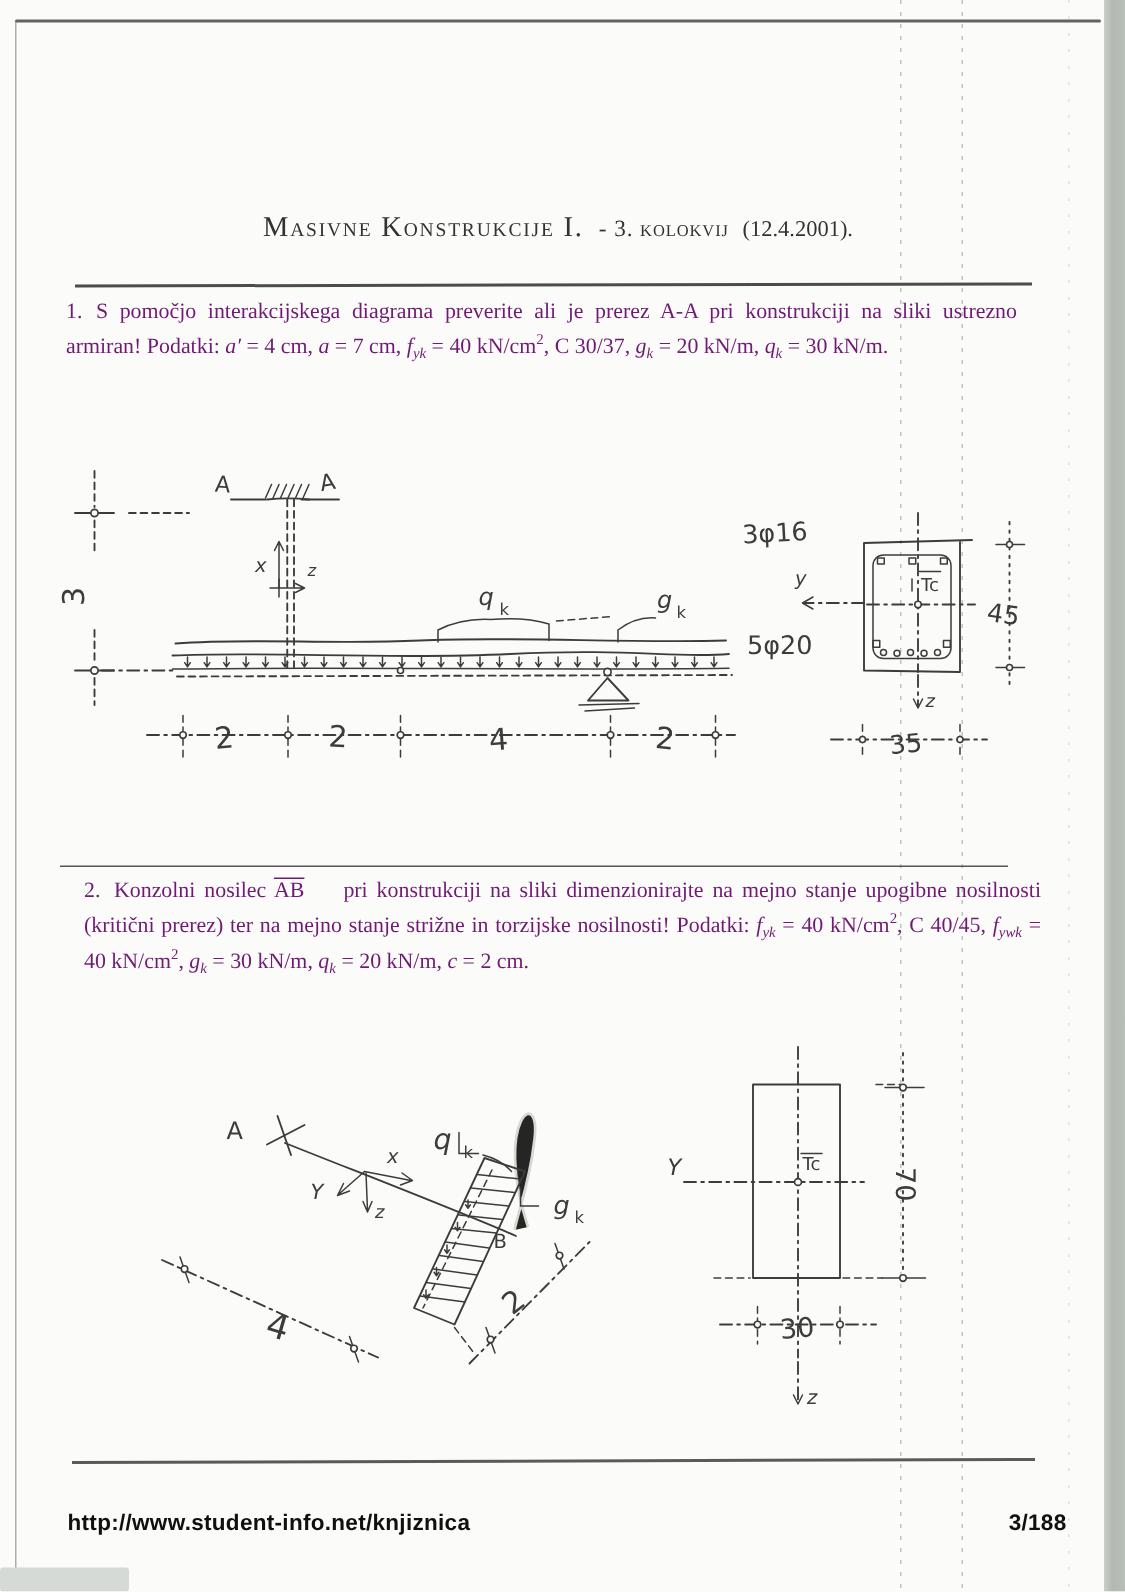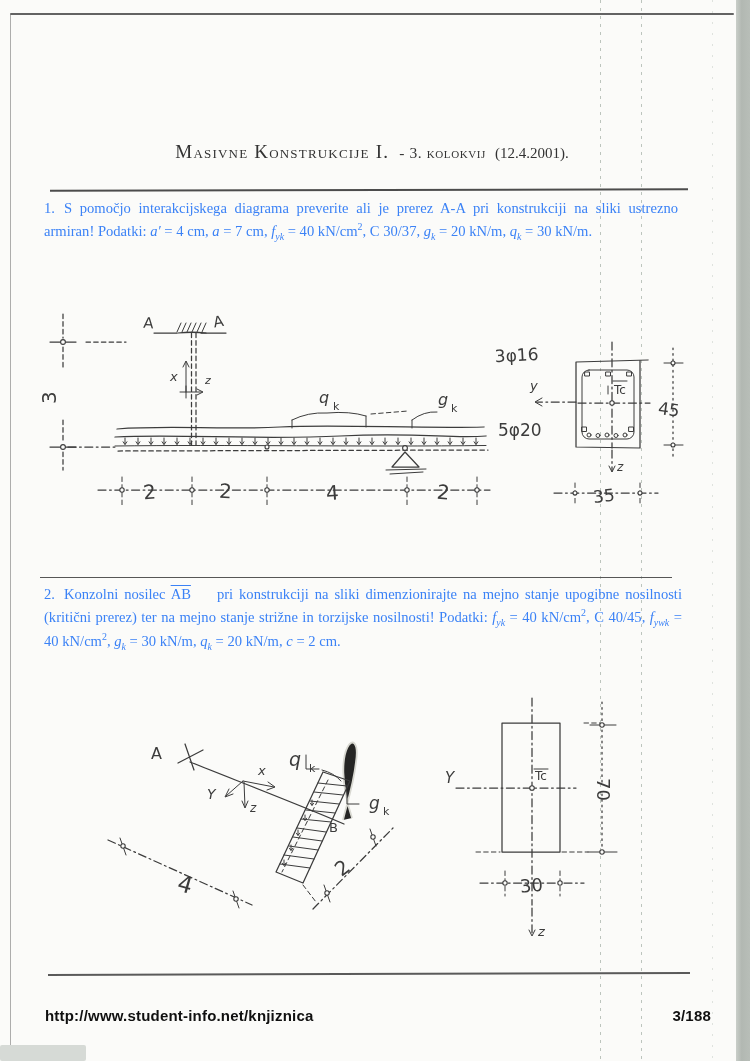--- a/index.html
+++ b/index.html
@@ -21,23 +21,23 @@
   .title{position:absolute;left:0;top:141px;width:744px;text-align:center;white-space:nowrap;color:#333;}
   .t-main{font-variant:small-caps;font-size:19px;letter-spacing:1.2px;}
   .t-mid{font-variant:small-caps;font-size:15.5px;letter-spacing:.6px;margin-left:6px;}
   .t-date{font-size:15px;margin-left:5px;}
   
   .rule{position:absolute;background:#4c4c4c;}
   .rule-1{left:50px;top:189px;width:638px;height:2px;transform:rotate(-.12deg);}
   .rule-2{left:40px;top:577px;width:632px;height:1.4px;background:#565656;}
   .rule-3{left:48px;top:973px;width:642px;height:1.5px;background:#5a5a5a;transform:rotate(-.18deg);}
   
-  .prob{position:absolute;font-size:14.6px;line-height:1.5;text-align:justify;margin:0;color:#3b82f6;}
+  .prob{position:absolute;font-size:14.6px;line-height:1.5;text-align:justify;margin:0;color:#701a75;}
   #p1{left:44px;top:198px;width:634px;}
-  #p2{left:44px;top:584px;width:638px;}
+  #p2{left:56px;top:584px;width:638px;}
   .pnum{margin-right:9px;}
   .mi{font-style:italic;}
   .mov{text-decoration:overline;}
   .mgap{display:inline-block;width:26px;}
   sub{font-size:.68em;font-style:italic;}
   sup{font-size:.68em;}
   
   svg{position:absolute;overflow:visible;}
   #fig1{left:40px;top:300px;}
   #sec1{left:490px;top:330px;}

